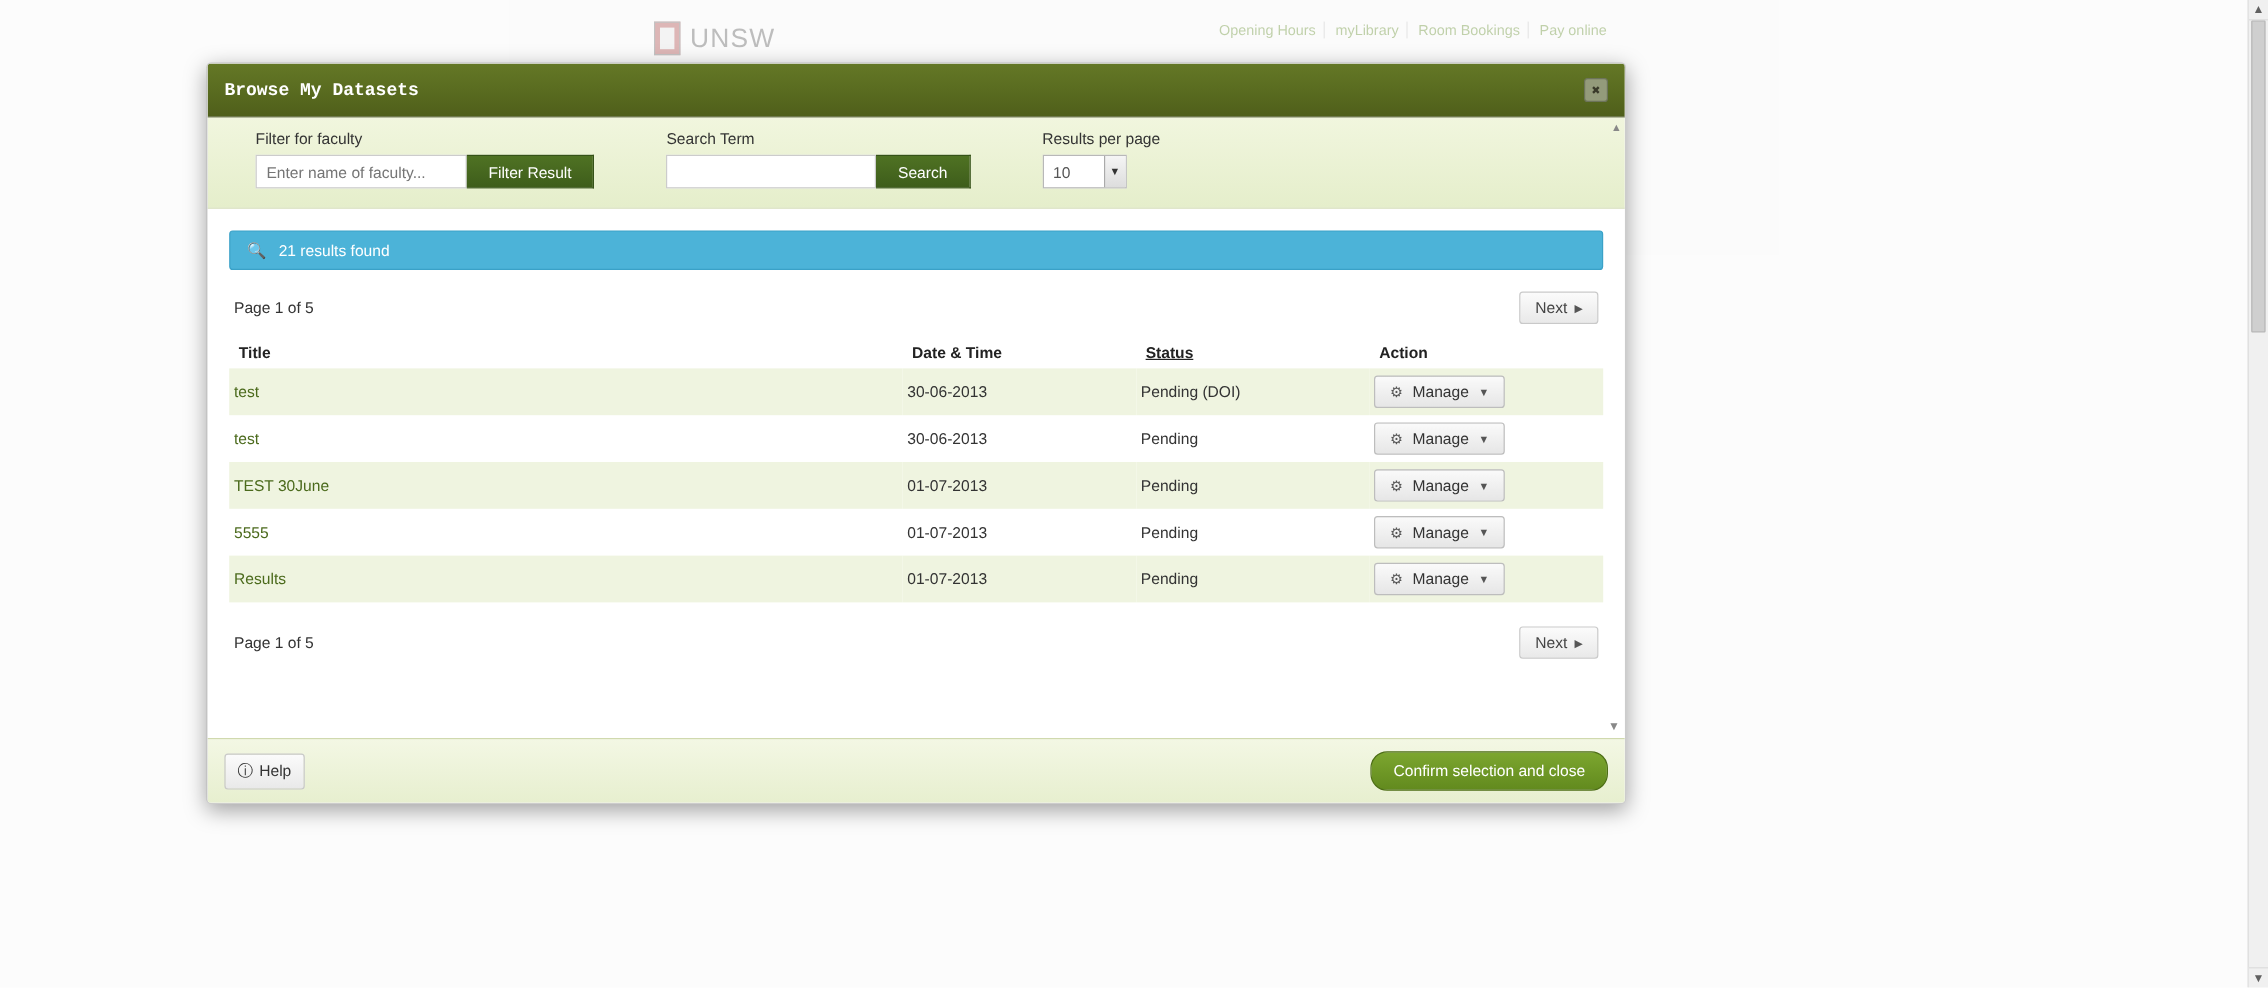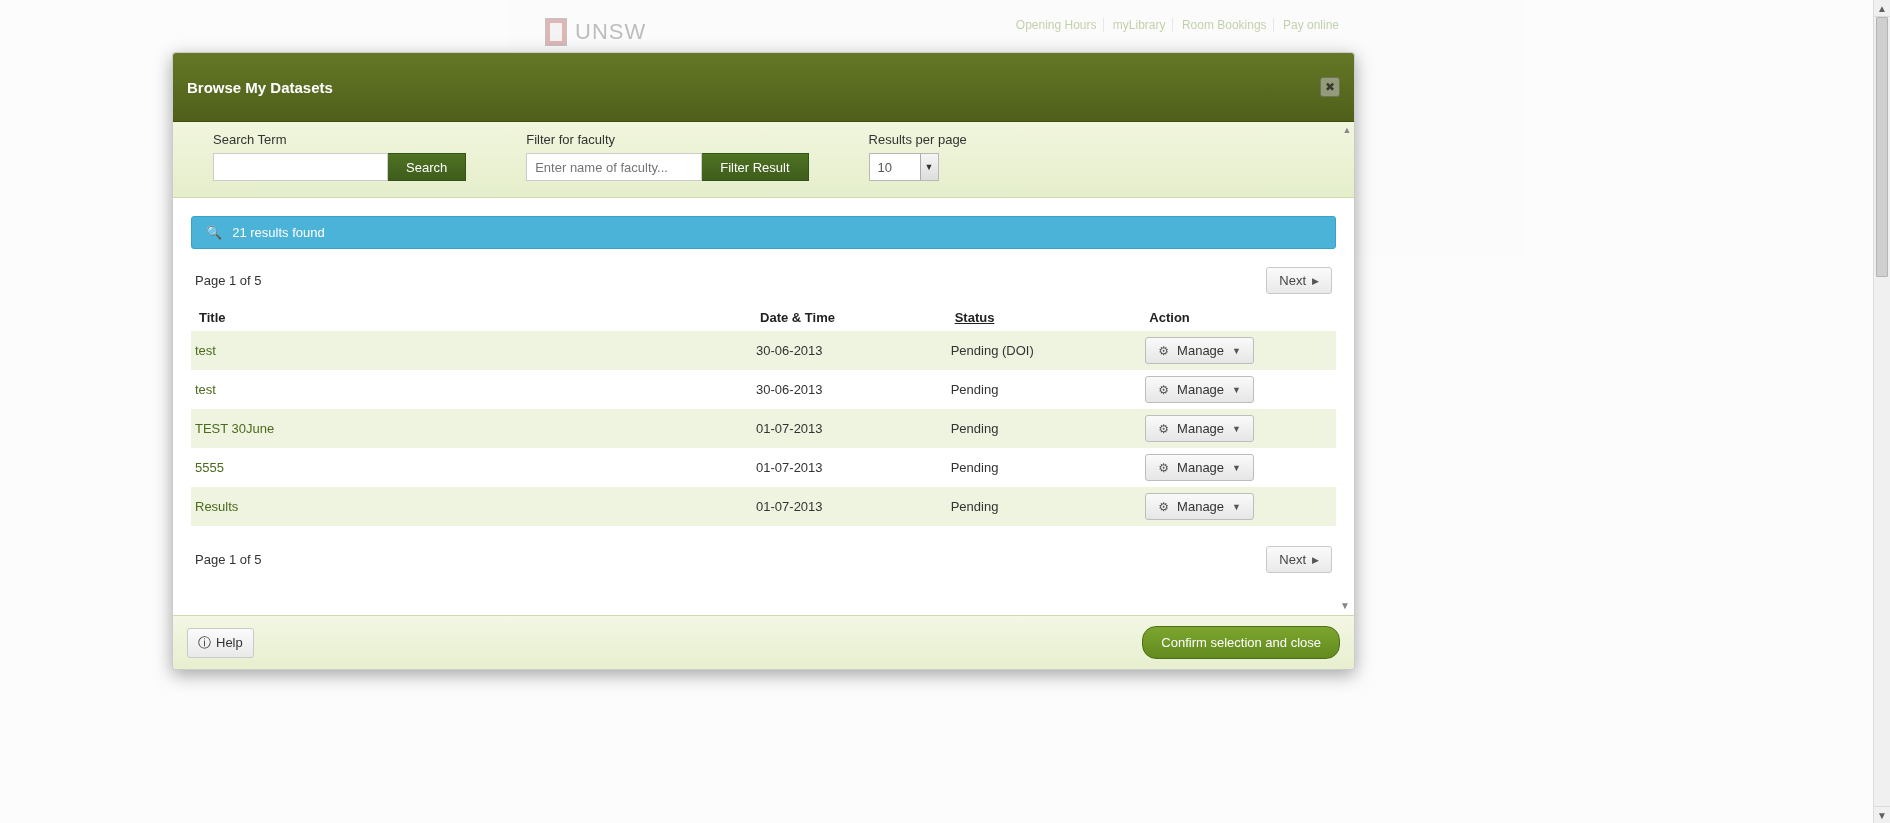--- a/index.html
+++ b/index.html
@@ -92,25 +92,26 @@
     border-radius: 4px;
     box-shadow: 0 5px 18px rgba(0,0,0,0.35);
     display: flex;
     flex-direction: column;
     overflow: hidden;
   }
   .modal-header {
     background: #5c6e1f;
     background: linear-gradient(#647826, #4f5f1a);
     color: #fff;
-    padding: 24px 14px;
+    padding: 12px 14px;
     display: flex;
     justify-content: space-between;
     align-items: center;
     border-bottom: 1px solid #3f4c14;
+    font-family: Liberation Mono, monospace;
   }
   .modal-header h3 { font-size: 15px; font-weight: bold; }
   .close-btn {
     width: 20px; height: 20px;
     background: #949b7b;
     border: 1px solid #6d745a;
     border-radius: 3px;
     color: #3a3a2a;
     display: flex; align-items: center; justify-content: center;
     font-size: 12px;
@@ -317,32 +318,32 @@
     <h3>Browse My Datasets</h3>
     <div class="close-btn">
       <span>✖</span>
     </div>
   </div>
 
   <div class="filter-bar">
     <div class="modal-scroll-hint">▲</div>
 
     <div class="col">
+      <label>Filter for faculty</label>
+      <div class="inline">
+        <input type="text" class="faculty-input" placeholder="Enter name of faculty..." style="">
+        <button class="btn">Filter Result</button>
+      </div>
+    </div>
+
+    <div class="col">
       <label>Search Term</label>
       <div class="inline">
         <input type="text" class="search-input" style="">
         <button class="btn">Search</button>
-      </div>
-    </div>
-
-    <div class="col">
-      <label>Filter for faculty</label>
-      <div class="inline">
-        <input type="text" class="faculty-input" placeholder="Enter name of faculty..." style="">
-        <button class="btn">Filter Result</button>
       </div>
     </div>
 
     <div class="col">
       <label>Results per page</label>
       <div class="select-wrap">
         <span>10</span>
         <div class="dd">▼</div>
       </div>
     </div>

